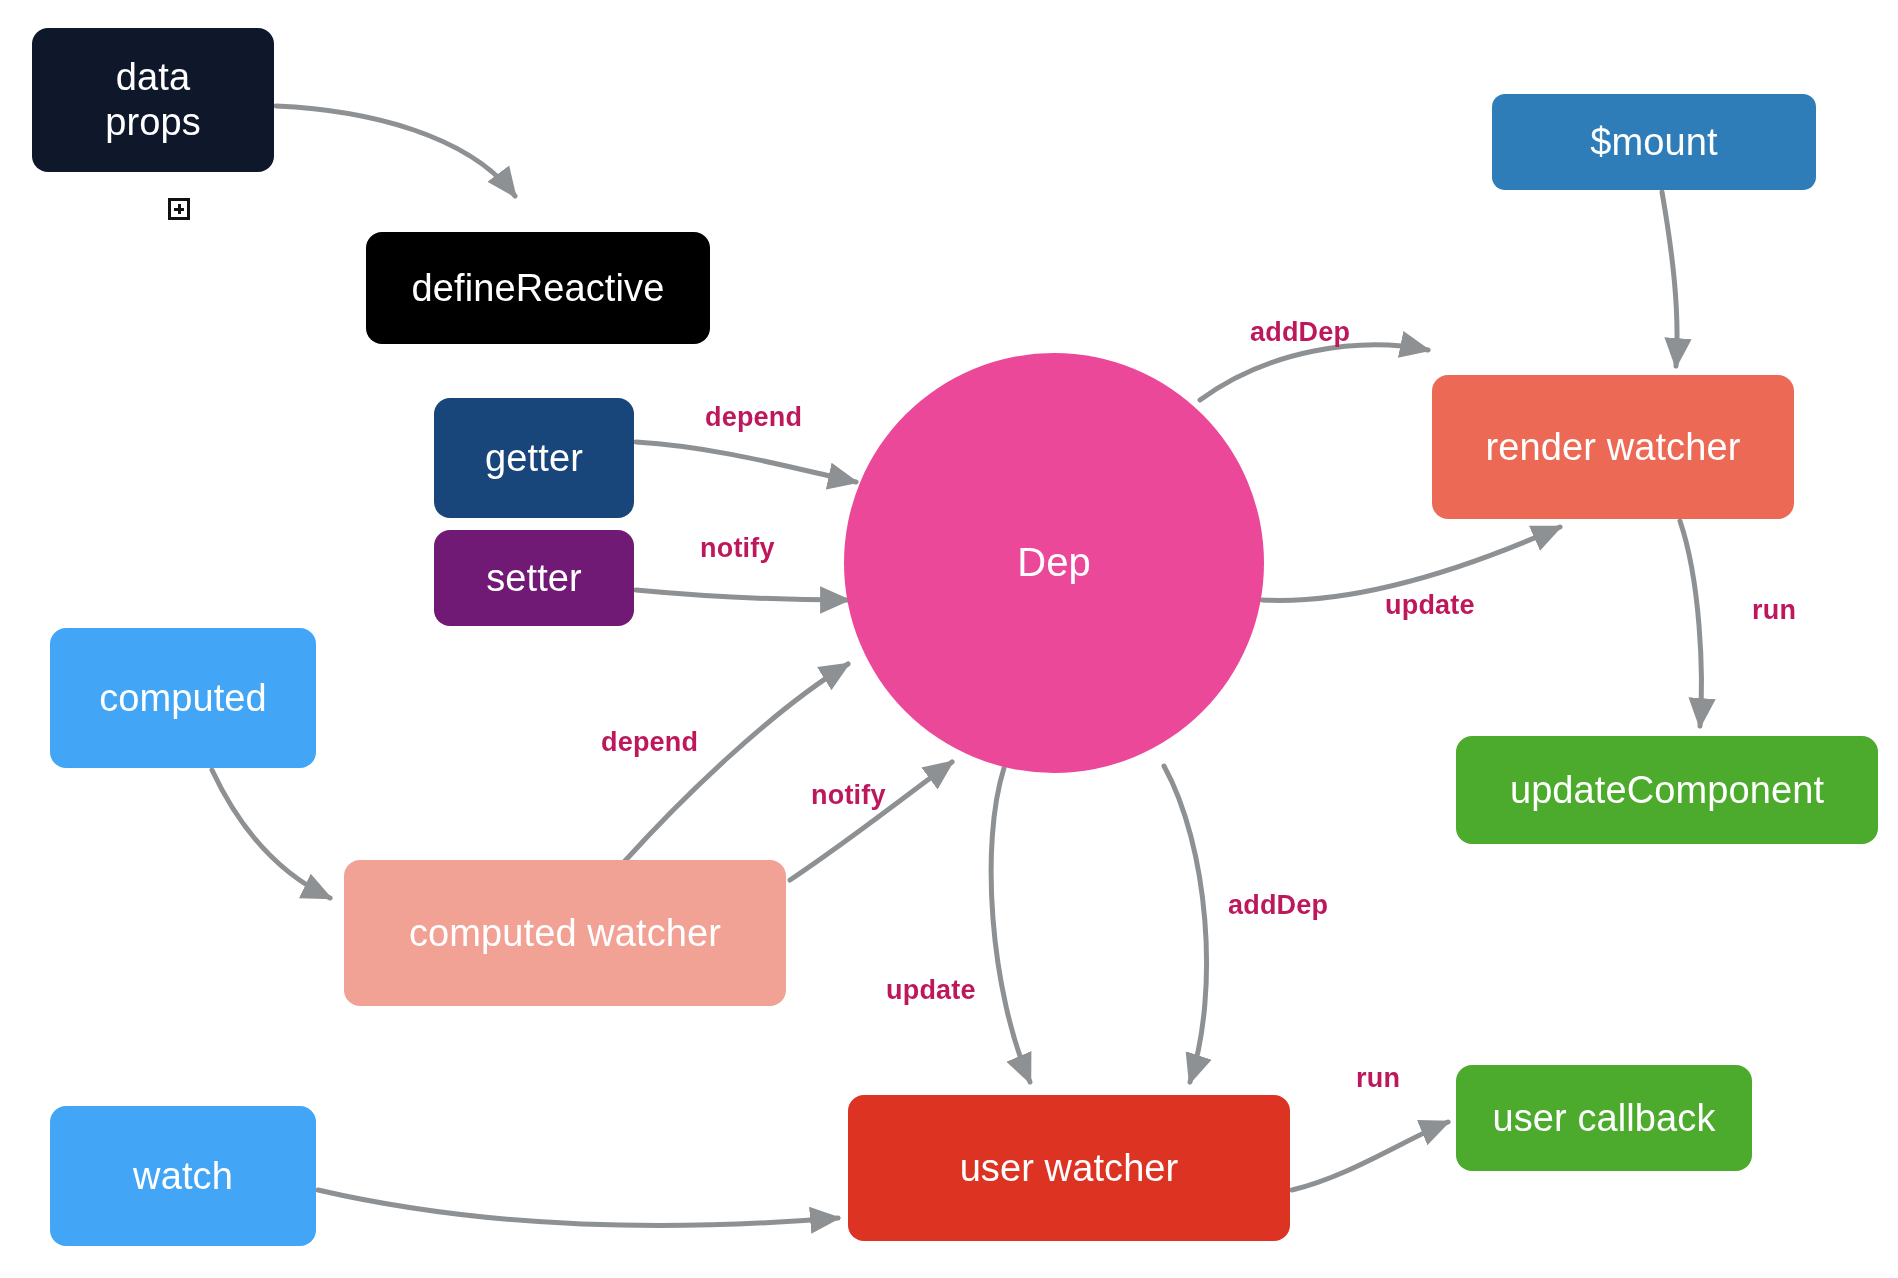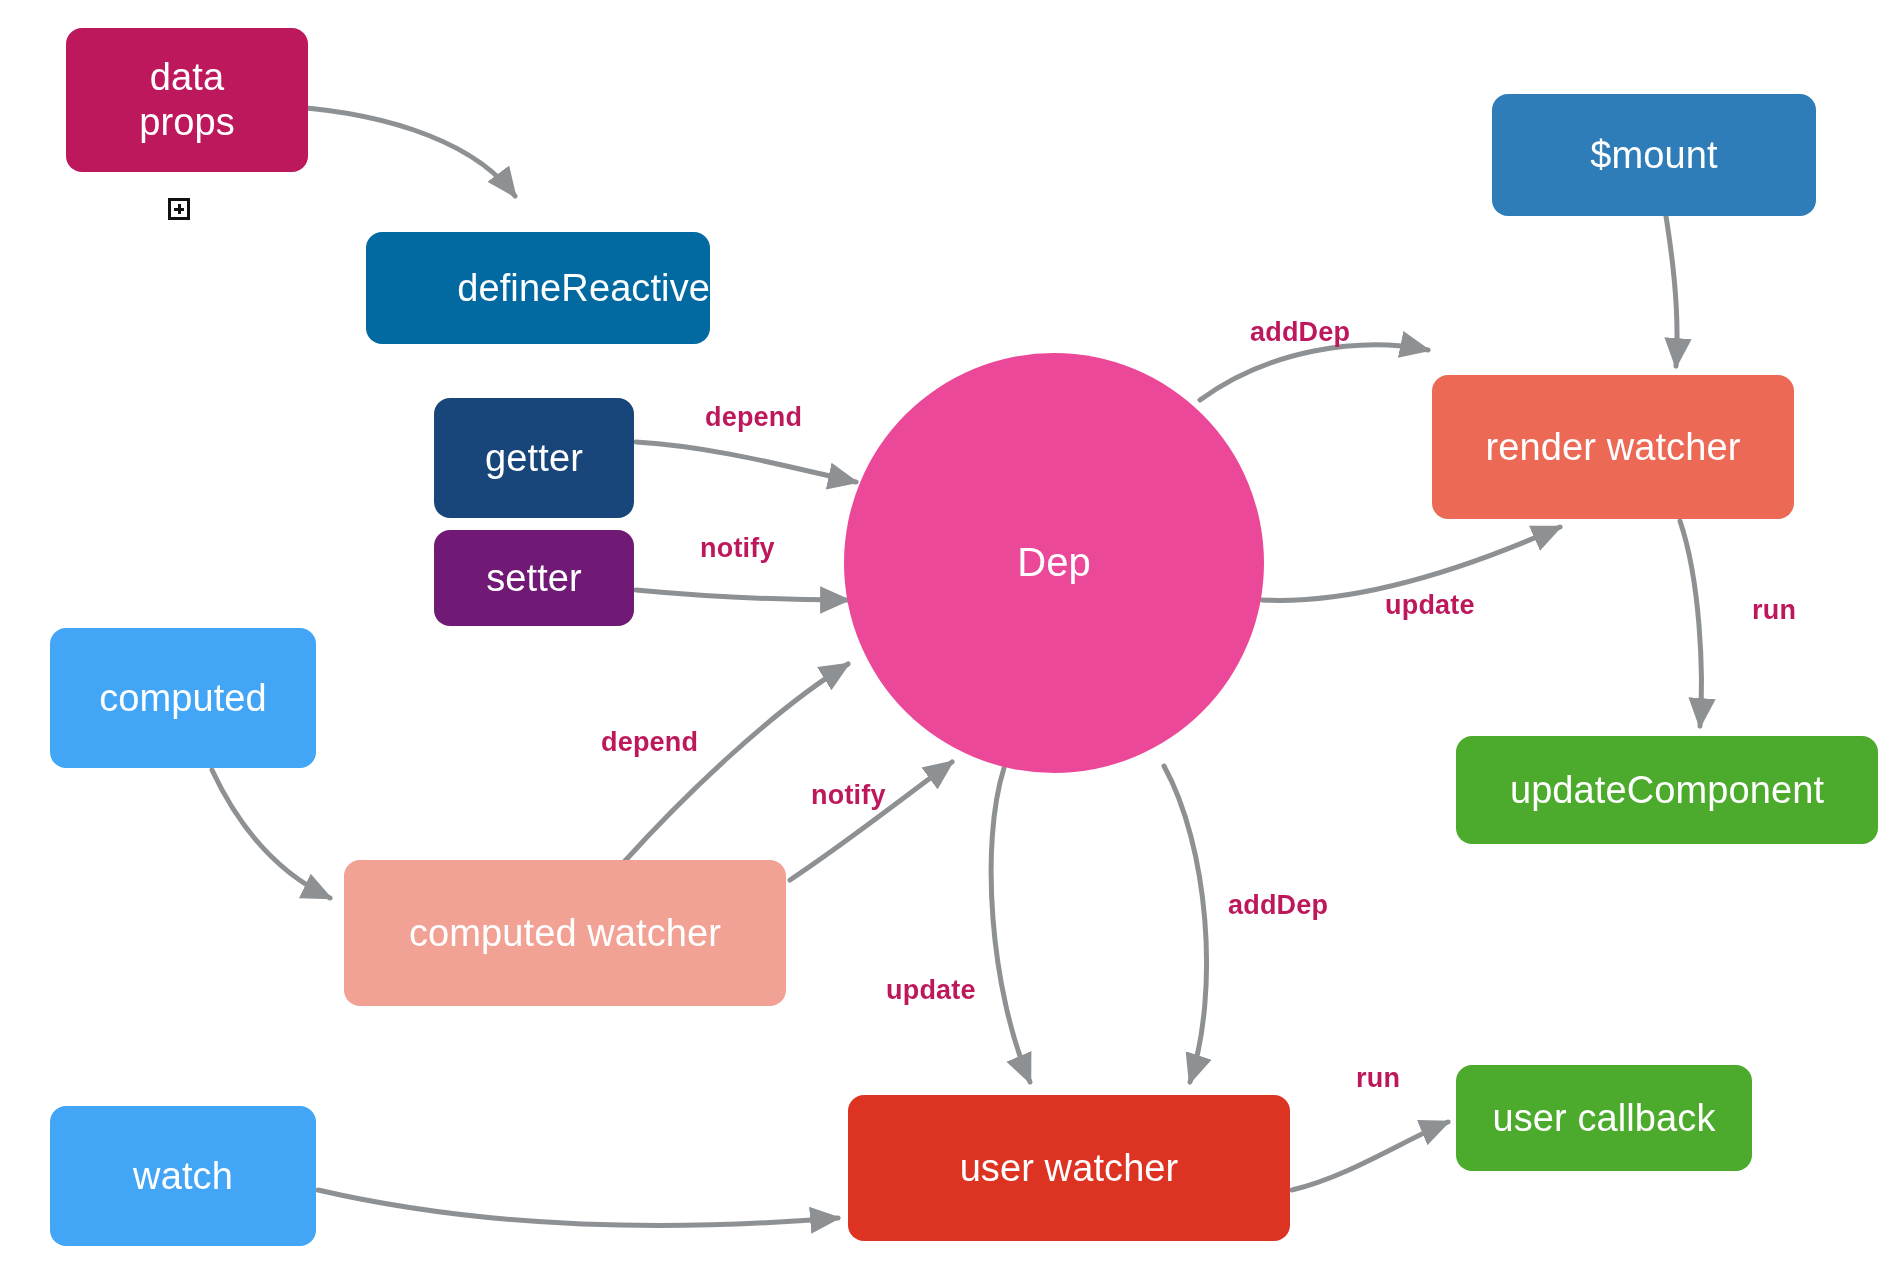--- a/index.html
+++ b/index.html
@@ -116,26 +116,26 @@
       <path d="M 1004 768 C 980 844 990 990 1030 1082"></path>
 
       <path d="M 1164 766 C 1208 846 1220 990 1190 1082"></path>
 
       <path d="M 318 1190 C 500 1232 690 1230 838 1218"></path>
 
       <path d="M 1292 1190 C 1350 1176 1404 1140 1448 1122"></path>
     </g>
   </svg>
 
-  <div class="node rect" style="left:32px; top:28px; width:242px; height:144px; background:#be185d; font-size:38px;margin-left:34px;">
+  <div class="node rect" style="left:32px; top:28px; width:242px; height:144px; background:#0f172a; font-size:38px;">
     <span>data
 props</span>
   </div>
 
-  <div class="node rect" style="left:366px; top:232px; width:344px; height:112px; background:#0369a1; font-size:38px;justify-content:flex-end;">
+  <div class="node rect" style="left:366px; top:232px; width:344px; height:112px; background:#000000; font-size:38px;">
     <span>defineReactive</span>
   </div>
 
   <div class="node rect" style="left:434px; top:398px; width:200px; height:120px; background:#18457a; font-size:38px;">
     <span>getter</span>
   </div>
 
   <div class="node rect" style="left:434px; top:530px; width:200px; height:96px; background:#701a75; font-size:38px;">
     <span>setter</span>
   </div>
@@ -149,21 +149,21 @@
   </div>
 
   <div class="node rect" style="left:50px; top:1106px; width:266px; height:140px; background:#42a5f5; font-size:38px;">
     <span>watch</span>
   </div>
 
   <div class="node circle" style="left:844px; top:353px; width:420px; height:420px; background:#ec4899; font-size:40px;">
     <span>Dep</span>
   </div>
 
-  <div class="node rect" style="left:1492px; top:94px; width:324px; height:122px; background:#2e7cb8; font-size:38px;">
+  <div class="node rect" style="left:1492px; top:94px; width:324px; height:96px; background:#2e7cb8; font-size:38px;border-radius:13px;">
     <span>$mount</span>
   </div>
 
   <div class="node rect" style="left:1432px; top:375px; width:362px; height:144px; background:#ec6a55; font-size:38px;">
     <span>render watcher</span>
   </div>
 
   <div class="node rect" style="left:1456px; top:736px; width:422px; height:108px; background:#4cab2c; font-size:38px;align-items:center;">
     <span>updateComponent</span>
   </div>

